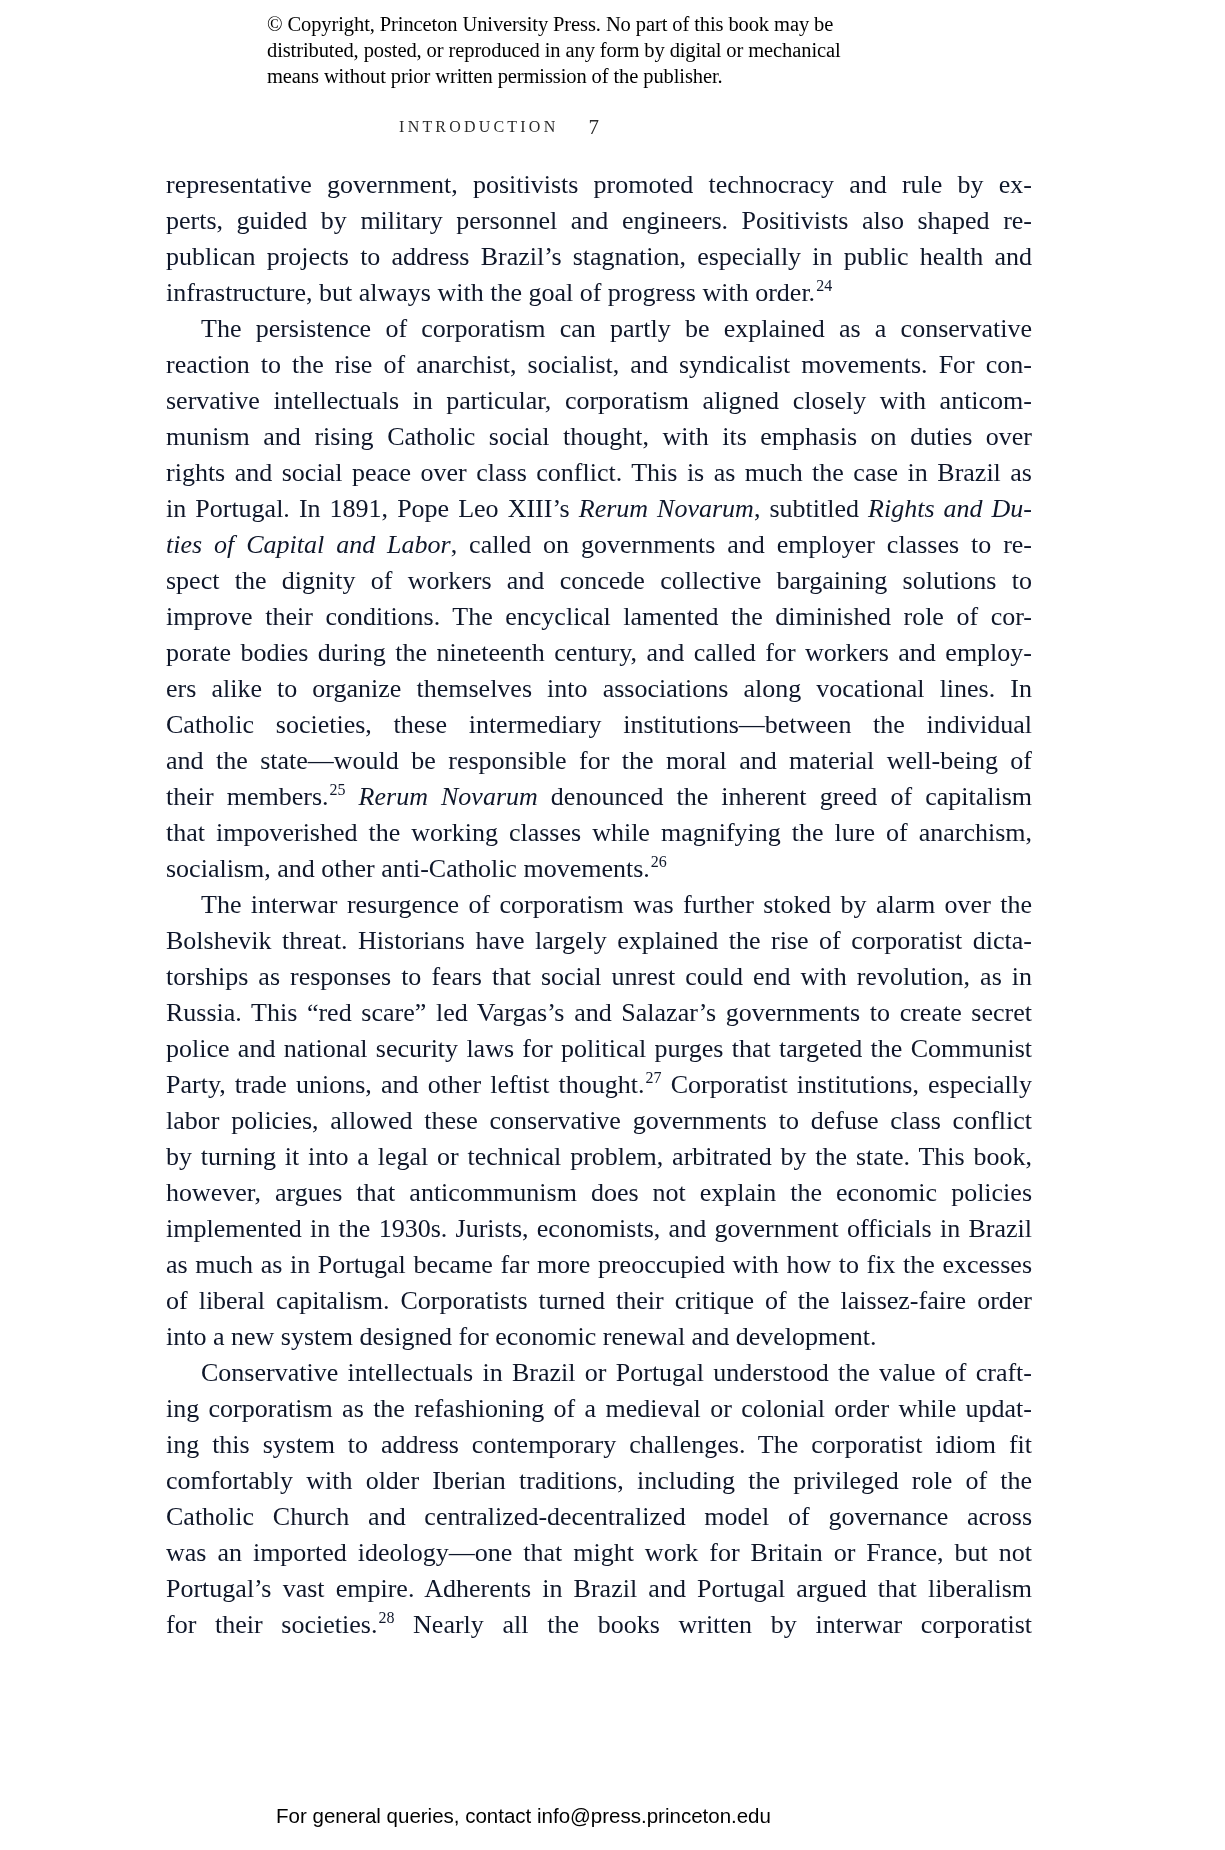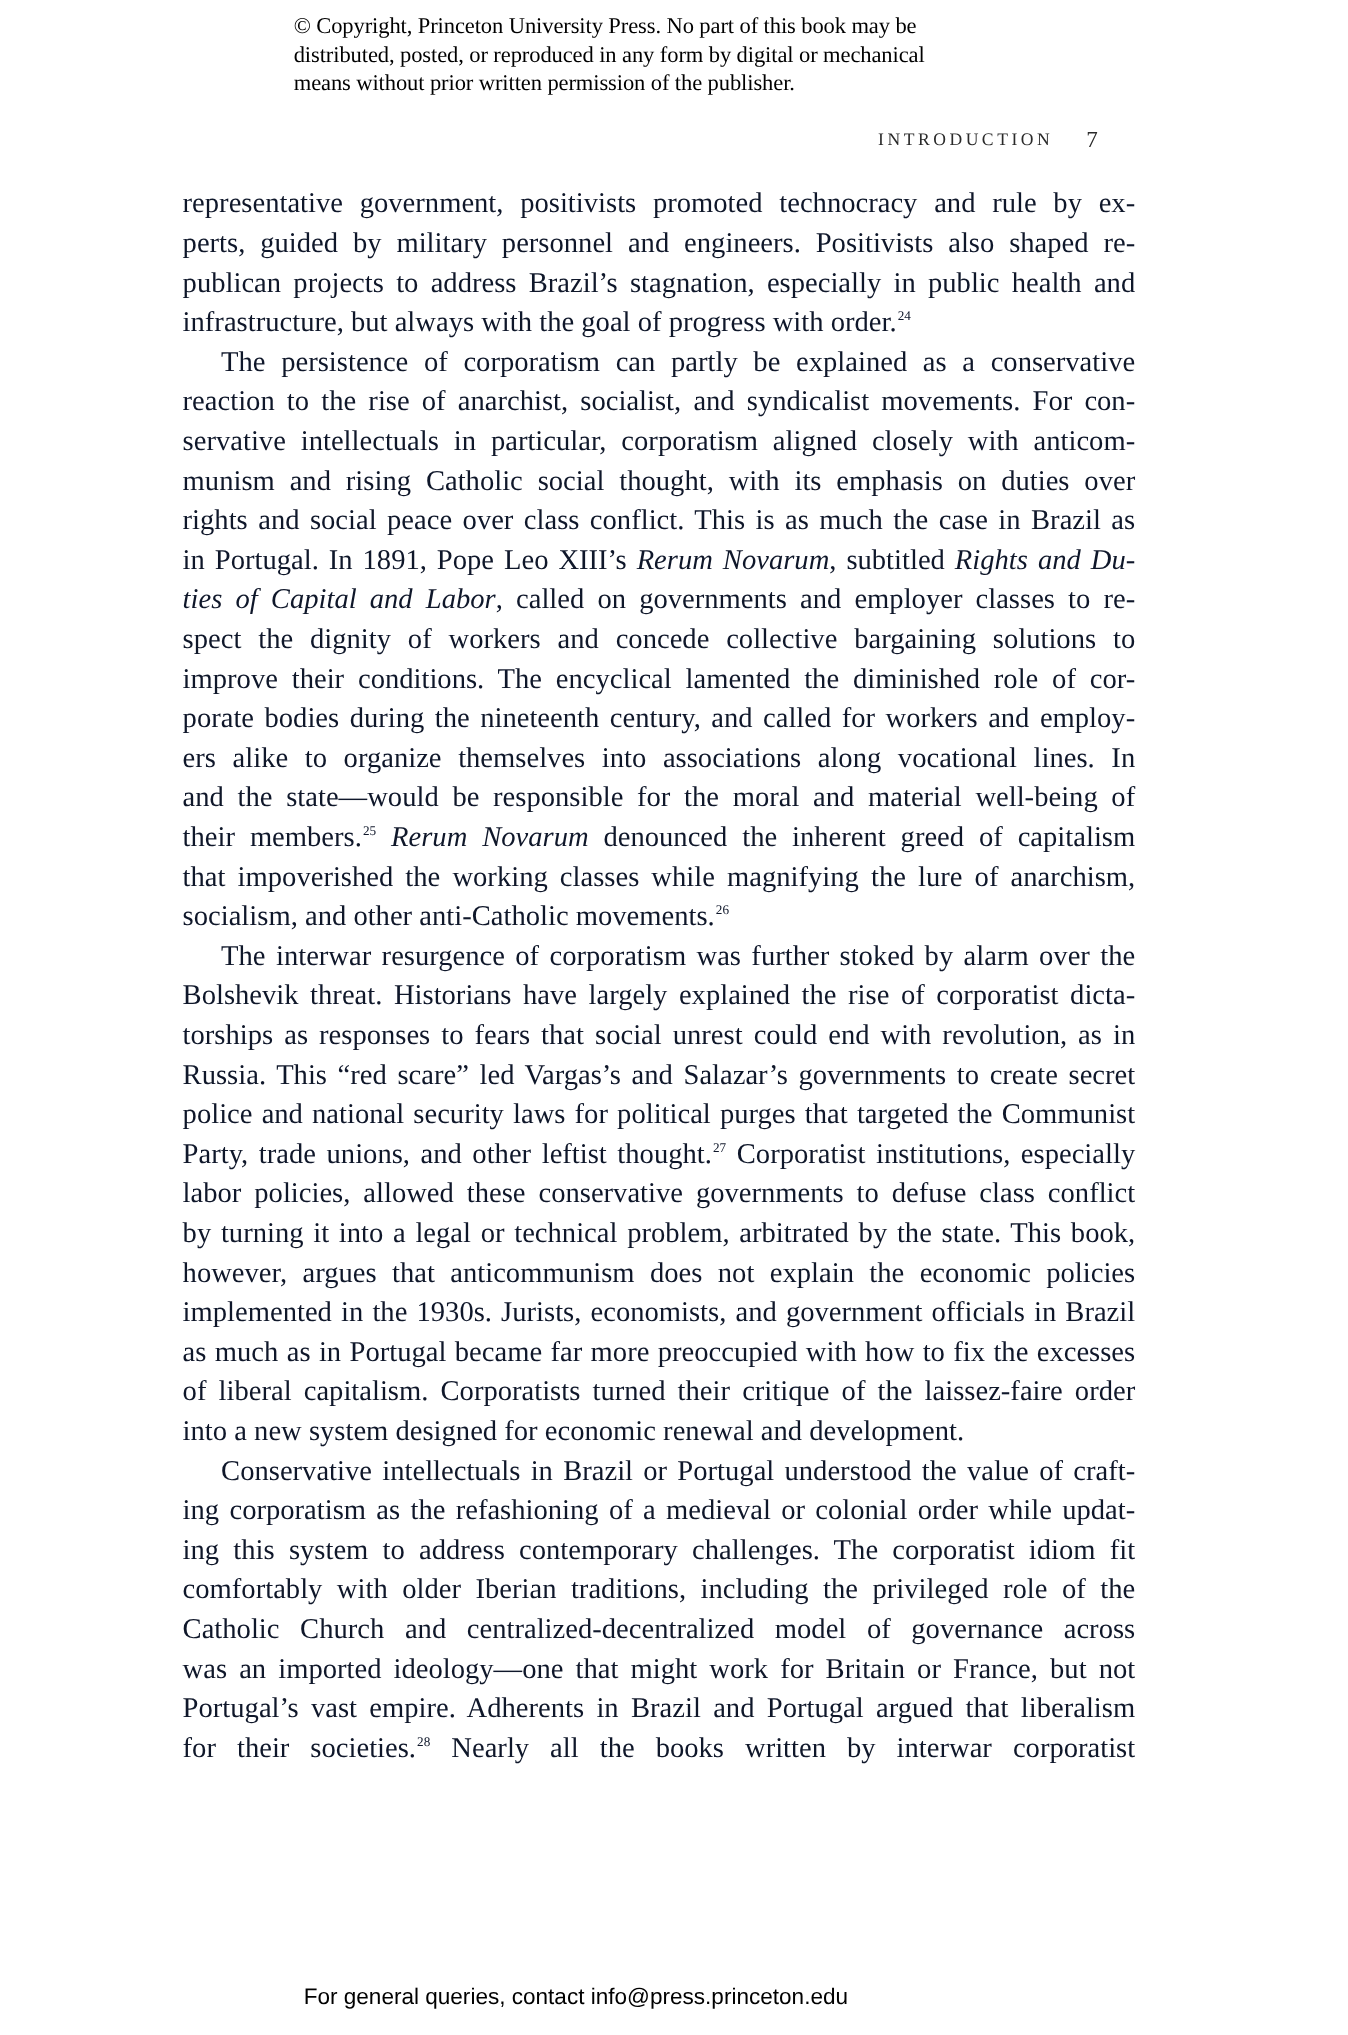--- a/index.html
+++ b/index.html
@@ -24,21 +24,21 @@
       line-height: 26px;
       color: #000000;
       letter-spacing: -0.1px;
     }
     .copyright span { display: block; white-space: nowrap; }
     .running-head {
       position: absolute;
       top: 113px;
       left: 0;
       width: 998px;
-      text-align: right;
+      text-align: center;
       font-family: "Liberation Serif", serif;
       font-size: 16px;
       color: #2a2a2a;
     }
     .running-head .title {
       letter-spacing: 3.2px;
       text-transform: uppercase;
     }
     .running-head .pageno {
       font-size: 21px;
@@ -64,21 +64,21 @@
       height: 36px;
     }
     .line.last {
       text-align-last: left;
     }
     .line.indent {
       padding-left: 35px;
     }
     .line i { font-style: italic; }
     sup {
-      font-size: 12px;
+      font-size: 16px;
       line-height: 0;
       vertical-align: 0;
       position: relative;
       top: -10px;
       margin-left: 1px;
     }
     .footer {
       position: absolute;
       left: 0;
       top: 1804px;
@@ -112,20 +112,21 @@
     <span class="line"><span>reaction to the rise of anarchist, socialist, and syndicalist movements. For con-</span></span>
     <span class="line"><span>servative intellectuals in particular, corporatism aligned closely with anticom-</span></span>
     <span class="line"><span>munism and rising Catholic social thought, with its emphasis on duties over</span></span>
     <span class="line"><span>rights and social peace over class conflict. This is as much the case in Brazil as</span></span>
     <span class="line"><span>in Portugal. In 1891, Pope Leo XIII’s </span><i>Rerum Novarum</i><span>, subtitled </span><i>Rights and Du-</i></span>
     <span class="line"><i>ties of Capital and Labor</i><span>, called on governments and employer classes to re-</span></span>
     <span class="line"><span>spect the dignity of workers and concede collective bargaining solutions to</span></span>
     <span class="line"><span>improve their conditions. The encyclical lamented the diminished role of cor-</span></span>
     <span class="line"><span>porate bodies during the nineteenth century, and called for workers and employ-</span></span>
     <span class="line"><span>ers alike to organize themselves into associations along vocational lines. In</span></span>
+    <span class="line"><span>Catholic societies, these intermediary institutions—between the individual</span></span>
     <span class="line"><span>and the state—would be responsible for the moral and material well-being of</span></span>
     <span class="line"><span>their members.</span><sup>25</sup><span> </span><i>Rerum Novarum</i><span> denounced the inherent greed of capitalism</span></span>
     <span class="line"><span>that impoverished the working classes while magnifying the lure of anarchism,</span></span>
     <span class="line last"><span>socialism, and other anti-Catholic movements.</span><sup>26</sup></span>
     <span class="line indent"><span>The interwar resurgence of corporatism was further stoked by alarm over the</span></span>
     <span class="line"><span>Bolshevik threat. Historians have largely explained the rise of corporatist dicta-</span></span>
     <span class="line"><span>torships as responses to fears that social unrest could end with revolution, as in</span></span>
     <span class="line"><span>Russia. This “red scare” led Vargas’s and Salazar’s governments to create secret</span></span>
     <span class="line"><span>police and national security laws for political purges that targeted the Communist</span></span>
     <span class="line"><span>Party, trade unions, and other leftist thought.</span><sup>27</sup><span> Corporatist institutions, especially</span></span>

